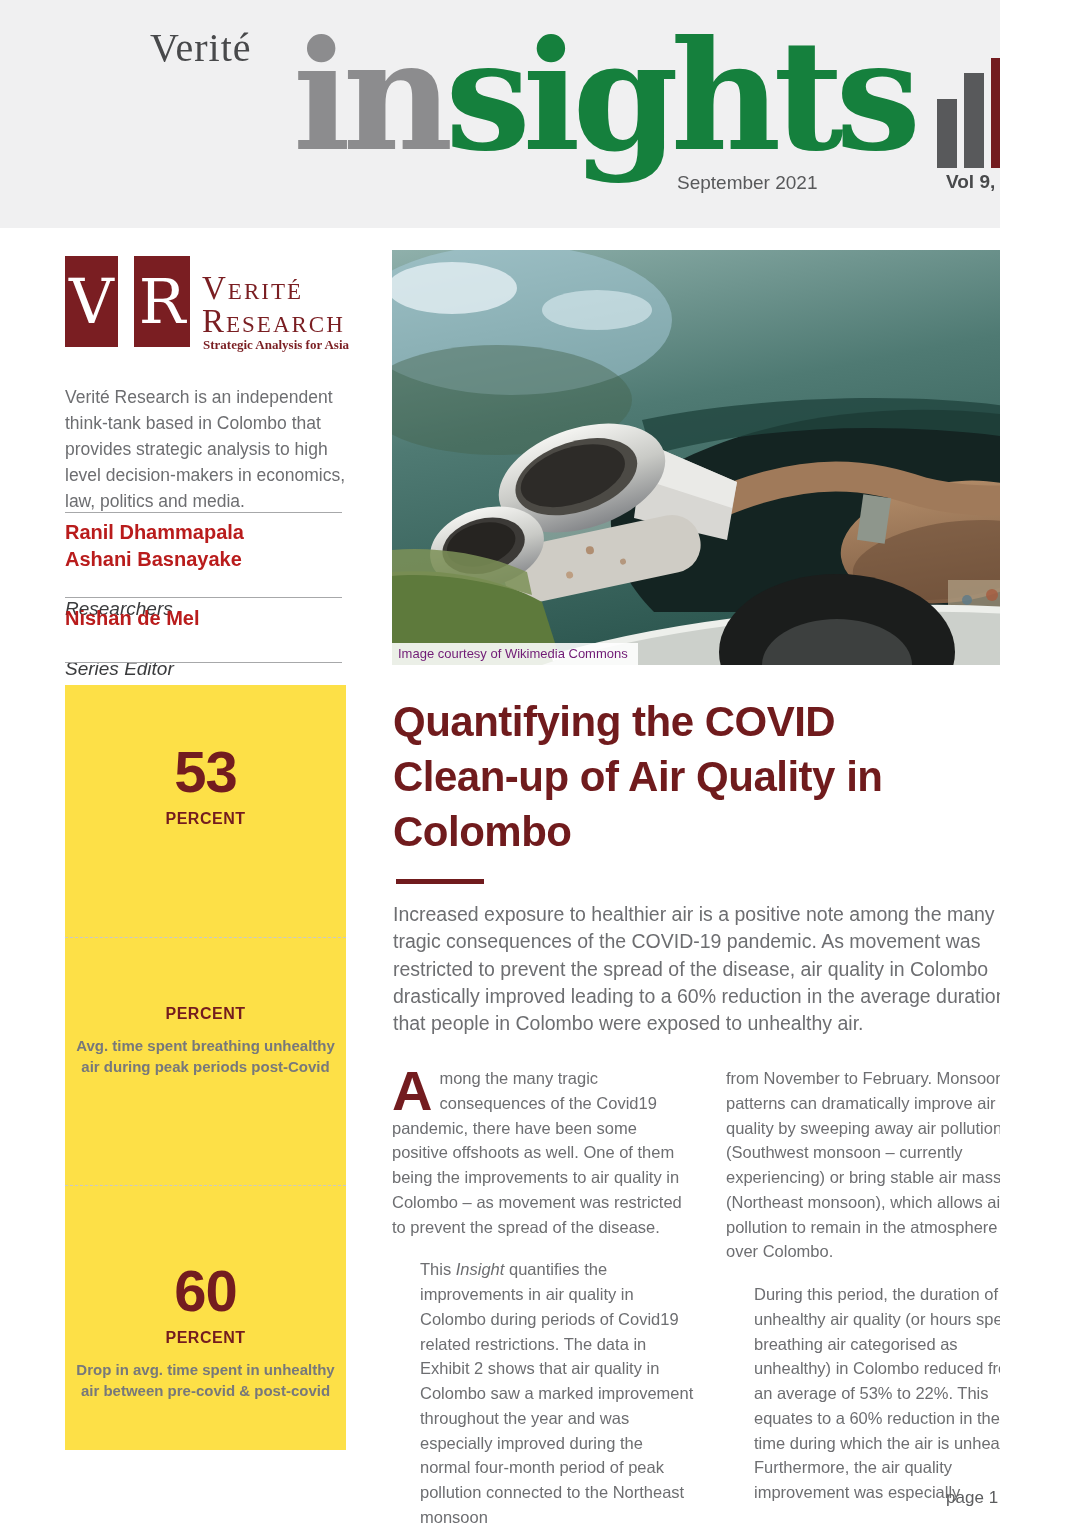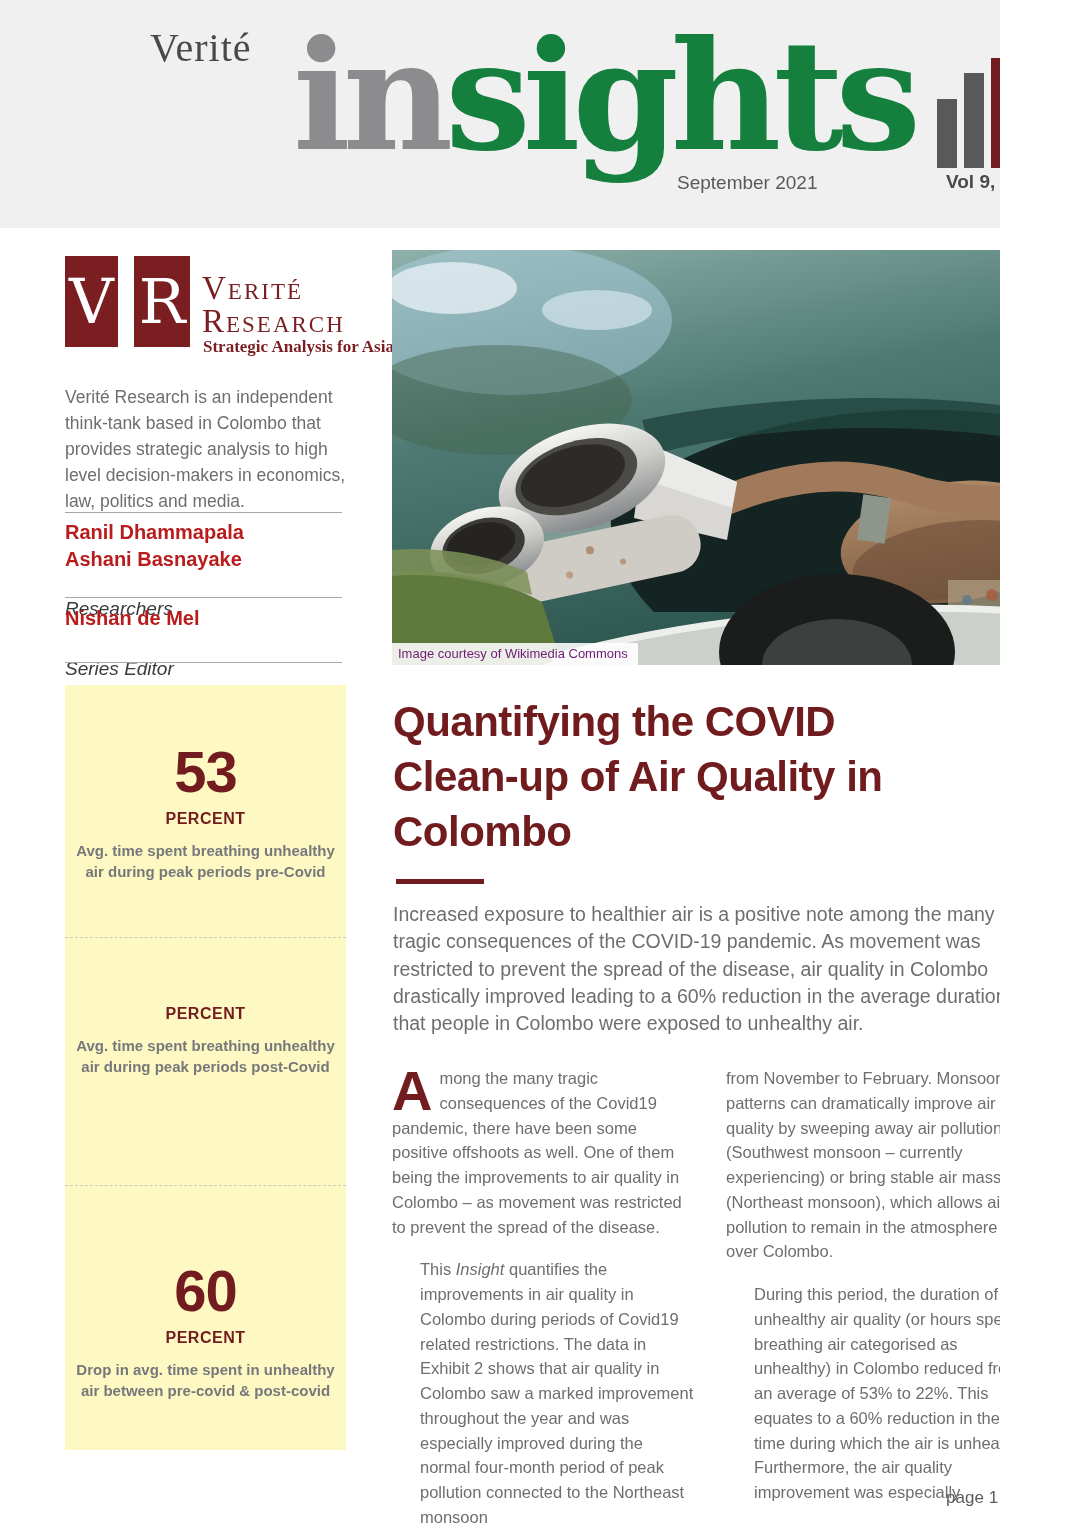--- a/index.html
+++ b/index.html
@@ -30,30 +30,30 @@
   
   .vr-block { position:absolute; top:256px; height:91px; background:#7a1e22; color:#ffffff;
     display:flex; align-items:center; justify-content:center;
     font-family:"DejaVu Serif", serif; font-size:62px; }
   .vr-b1 { left:65px; width:53px; }
   .vr-b2 { left:134px; width:56px; }
   .logo-name { position:absolute; left:202px; font-family:"Liberation Serif", serif;
     font-variant:small-caps; color:#7a1e22; font-size:33px; letter-spacing:2px; line-height:1; }
   .logo-name.l1 { top:272px; } .logo-name.l2 { top:305px; }
   .logo-tag { position:absolute; left:203px; top:337px; font-family:"Liberation Serif", serif;
-    font-weight:bold; color:#7a1e22; font-size:17px; }
+    font-weight:bold; color:#7a1e22; font-size:13px; }
   .about { position:absolute; left:65px; top:385px; width:285px; font-size:17.5px; line-height:1.48; color:#6d6e71; }
   .side-rule { position:absolute; left:65px; width:277px; border-top:1px solid #a7a8aa; }
   .r1 { top:512px; } .r2 { top:597px; } .r3 { top:662px; }
   .cred-name { position:absolute; left:65px; font-size:20px; font-weight:bold; color:#b91c1c; }
   .cn1 { top:521px; } .cn2 { top:548px; } .cn3 { top:607px; }
   .cred-role { position:absolute; left:65px; font-size:19px; font-style:italic; color:#3a3b3d;margin-top:24px; }
   .cr1 { top:574px; } .cr2 { top:634px; }
 
-  .stats { position:absolute; left:65px; top:685px; width:281px; height:765px; background:#fef9c3; }
+  .stats { position:absolute; left:65px; top:685px; width:281px; height:765px; background:#fde047; }
   .stat { text-align:center; }
   .stat .num { font-size:58px; font-weight:bold; color:#731c1f; line-height:1; letter-spacing:-1px; }
   .stat .unit { margin-top:9px; font-size:16px; font-weight:bold; color:#731c1f; letter-spacing:0.5px; }
   .stat .lbl { margin:12px auto 0 auto; width:262px; font-size:15px; font-weight:bold; color:#77787b; line-height:1.4; }
   .s1 { height:252px; padding-top:58px; }
   .s2 { height:248px; padding-top:58px; border-top:1px dashed #c8c8c8; }
   .s3 { height:265px; padding-top:76px; border-top:1px dashed #c8c8c8; }
 
   
   .photo { position:absolute; left:392px; top:250px; width:638px; height:415px; overflow:hidden; }
@@ -105,21 +105,20 @@
   <div class="cred-role cr1">Researchers</div>
   <div class="side-rule r2"></div>
   <div class="cred-name cn3">Nishan de Mel</div>
   <div class="cred-role cr2">Series Editor</div>
   <div class="side-rule r3"></div>
 
   <div class="stats">
     <div class="stat s1">
       <div class="num">53</div>
       <div class="unit">PERCENT</div>
-      <div class="lbl">Avg. time spent breathing unhealthy air during peak periods pre-Covid</div>
     </div>
     <div class="stat s2">
       <div class="unit">PERCENT</div>
       <div class="lbl">Avg. time spent breathing unhealthy air during peak periods post-Covid</div>
     </div>
     <div class="stat s3">
       <div class="num">60</div>
       <div class="unit">PERCENT</div>
       <div class="lbl">Drop in avg. time spent in unhealthy air between pre-covid &amp; post-covid</div>
     </div>

